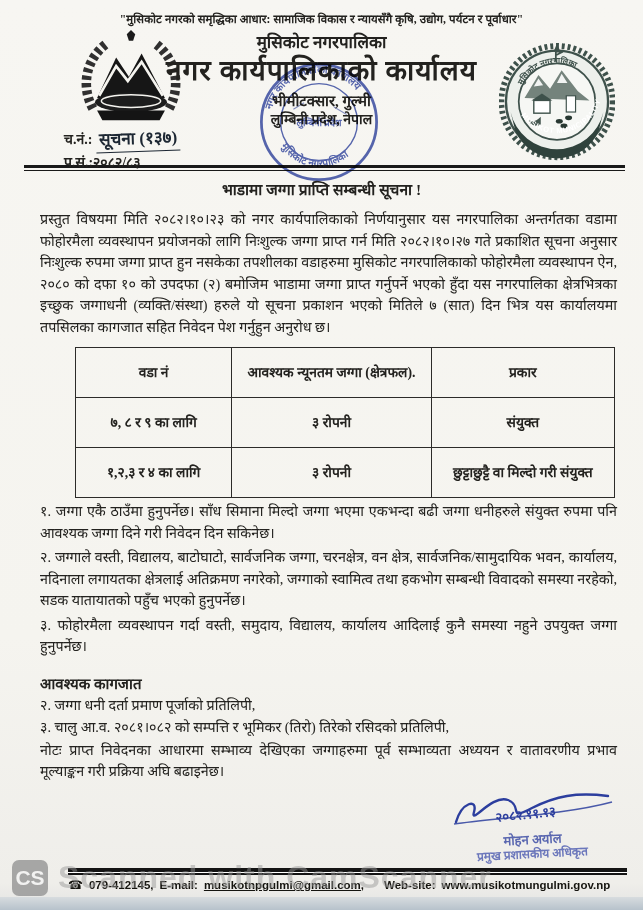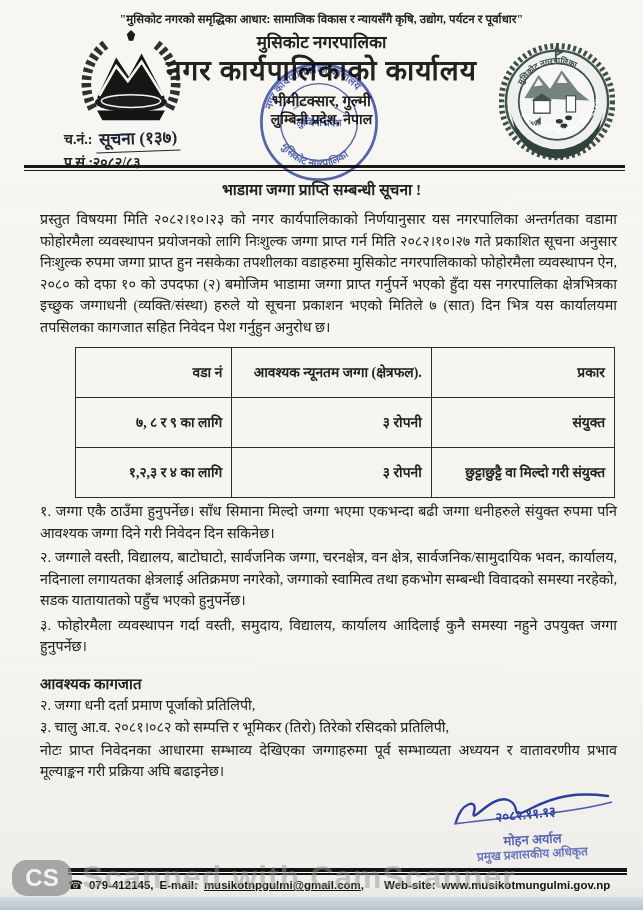--- a/index.html
+++ b/index.html
@@ -23,42 +23,42 @@
   .refs{position:absolute;left:64px;top:128px;z-index:4;text-align:left;}
   .ref-line{font-size:14px;font-weight:bold;line-height:22px;white-space:nowrap;}
   .ref-hand{display:inline-block;font-size:17px;color:#1d2733;transform:rotate(-2deg);
     border-bottom:1.5px solid #1d2733;padding:0 3px 1px 3px;font-weight:bold;}
   .rule{margin:36px 18px 0 24px;border-top:3px solid #191919;border-bottom:1.5px solid #191919;height:2px;}
   
   .n-title{text-align:center;font-size:15.5px;font-weight:bold;line-height:21px;margin-top:8px;}
   .n-sub{text-align:center;font-size:15px;font-weight:bold;line-height:21px;}
   .para{margin:9px 26px 0 40px;font-size:14.3px;line-height:21.5px;text-align:justify;}
   table.land{border-collapse:collapse;margin:9px 0 0 75px;width:540px;font-size:13.8px;}
-  table.land th,table.land td{border:1.6px solid #2c2b29;padding:14px 9px;text-align:right;font-weight:bold;line-height:21px;}
+  table.land th,table.land td{border:1.6px solid #2c2b29;padding:14px 9px;text-align:center;font-weight:bold;line-height:21px;}
   table.land th{font-weight:bold;}
   .sec-head{margin:11px 26px 0 40px;font-size:15px;font-weight:bold;line-height:20px;}
   .item{margin:3px 26px 0 40px;font-size:14.3px;line-height:21.5px;text-align:justify;}
   .doc-item{margin:1px 26px 0 40px;font-size:14.3px;line-height:21px;}
   .note{margin:2px 26px 0 40px;font-size:14.3px;line-height:21.5px;text-align:justify;}
   
   .sig{position:absolute;right:18px;top:788px;width:185px;text-align:center;z-index:2;}
   .sig svg{display:block;margin:0 auto;}
   .sig-name{font-size:13px;font-weight:bold;color:#4050a6;transform:rotate(-3deg);opacity:.85;line-height:15px;}
   .sig-title{font-size:12px;font-weight:bold;color:#4b5ab0;transform:rotate(-3deg);opacity:.8;line-height:15px;}
   
   .footer{position:absolute;left:68px;right:16px;bottom:18px;z-index:2;}
   .footer-bar{height:4.5px;background:#141414;border-bottom:1px solid #fff;box-shadow:0 2px 0 #141414;}
   .footer-row{display:flex;align-items:baseline;gap:6px;margin-top:5px;
     font-family:"Liberation Sans","DejaVu Sans",sans-serif;font-size:11.5px;font-weight:bold;color:#15140f;}
   .footer-row .u{text-decoration:underline;}
   .phone-glyph{font-size:12px;}
   
   .wm{position:absolute;left:12px;bottom:14px;display:flex;align-items:center;gap:10px;z-index:5;pointer-events:none;}
-  .cs-box{width:60px;height:36px;background:#8e8e8e;border-radius:15px;color:#f4f4f4;opacity:.75;
-    font-family:"Liberation Sans",sans-serif;font-weight:bold;font-size:24px;
+  .cs-box{width:36px;height:36px;background:#8e8e8e;border-radius:7px;color:#f4f4f4;opacity:.75;
+    font-family:"Liberation Sans",sans-serif;font-weight:bold;font-size:21px;
     display:flex;align-items:center;justify-content:center;}
   .wm-text{font-family:"Liberation Sans","DejaVu Sans",sans-serif;font-size:32px;font-weight:bold;
     color:rgba(150,150,150,.48);letter-spacing:1px;white-space:nowrap;}
   
   .scan-band{position:absolute;left:0;right:0;bottom:0;height:13px;z-index:6;
     background:linear-gradient(180deg,#d7dcdf 0%,#b7c2cb 100%);}
 </style>
 </head>
 <body>
 

